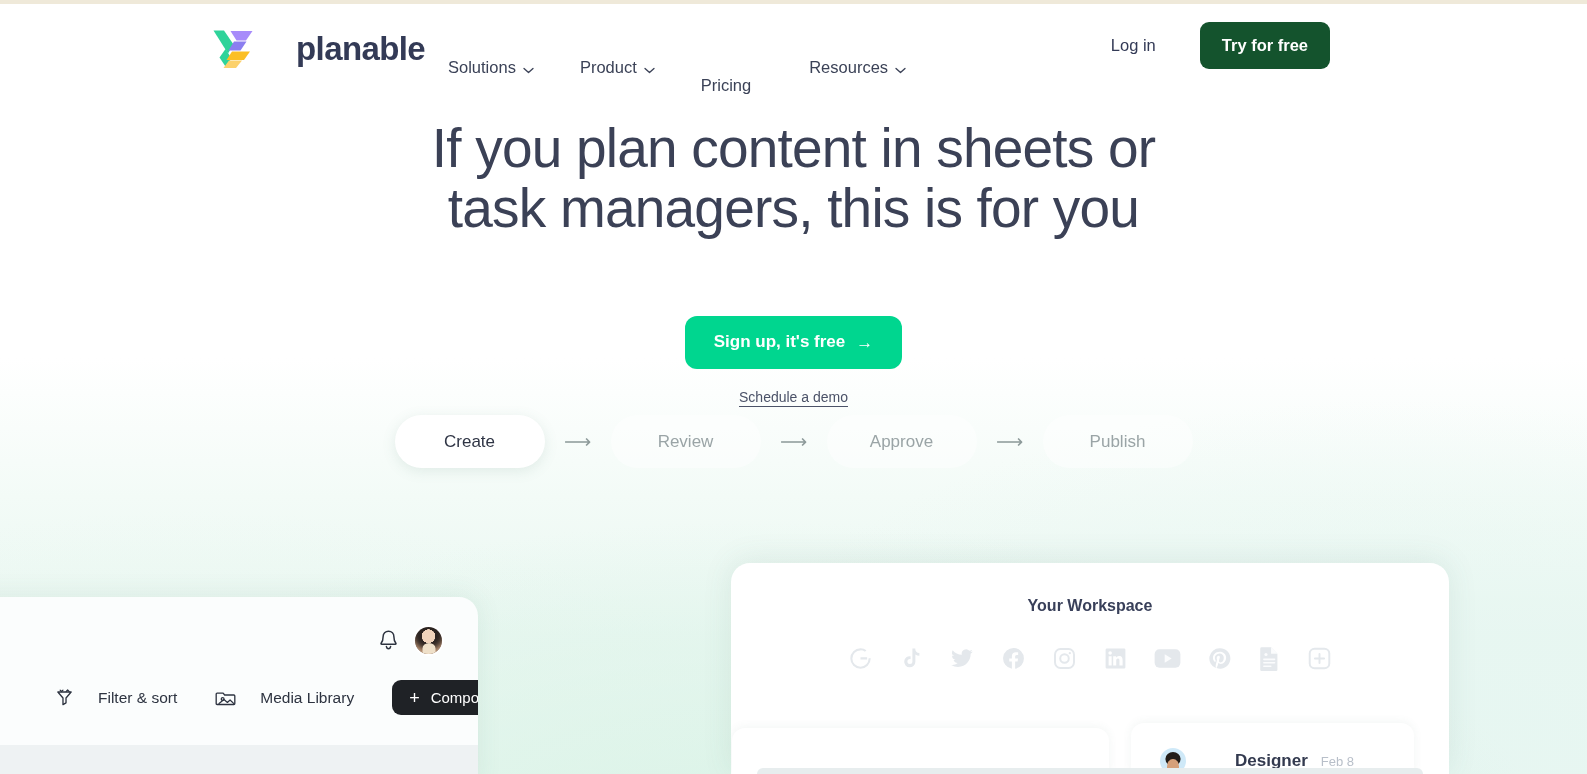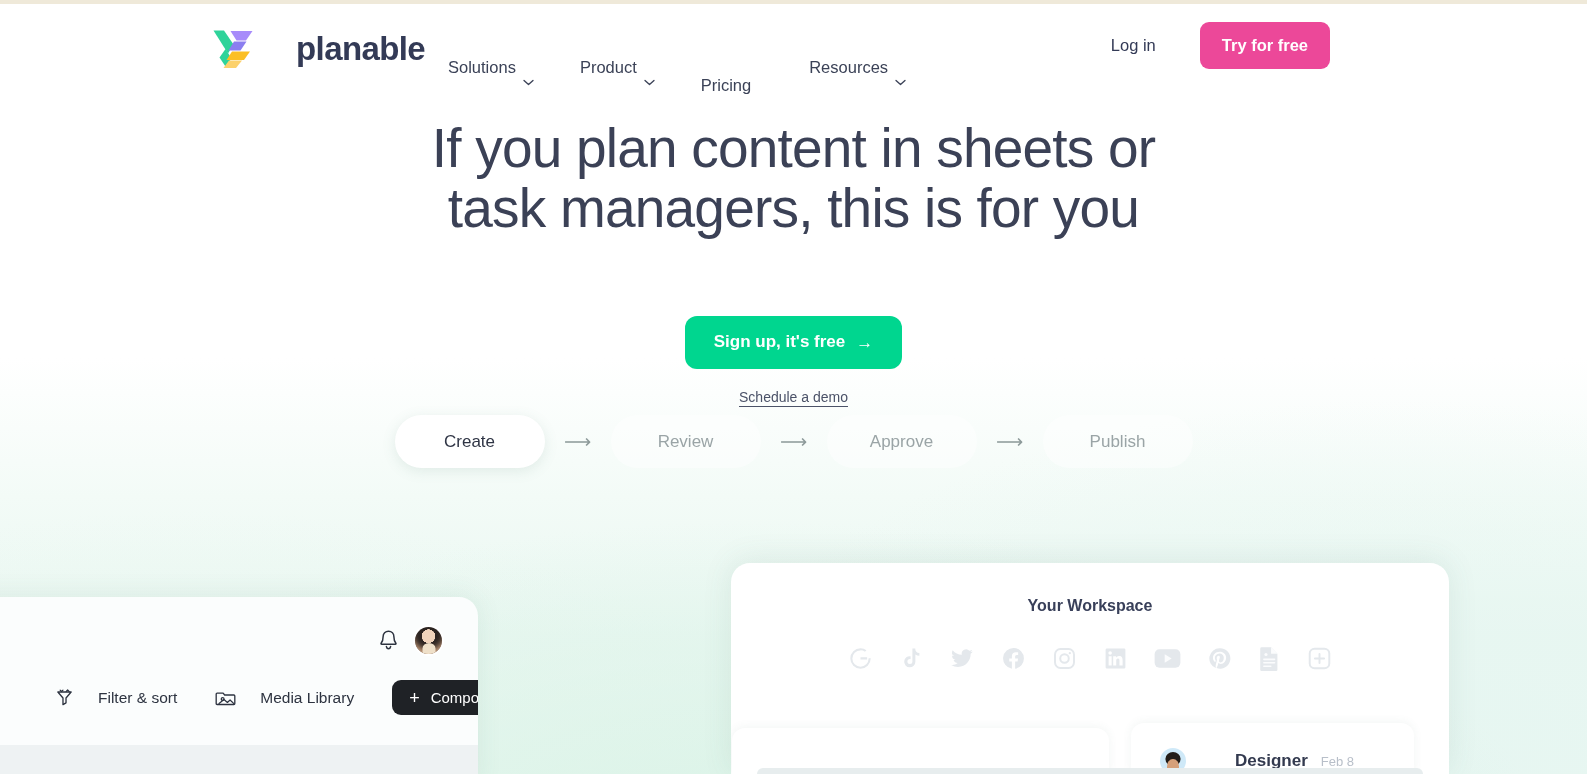--- a/index.html
+++ b/index.html
@@ -72,21 +72,21 @@
   .nav {
     position: absolute;
     left: 448px;
     top: 31px;
     display: flex;
     align-items: center;
     gap: 0;
   }
   .nav-item {
     display: flex;
-    align-items: flex-end;
+    align-items: flex-start;
     gap: 7px;
     font-size: 16.5px;
     color: #3b4257;
     padding: 4px 24px 4px 0;
     cursor: pointer;
     white-space: nowrap;
   }
   .nav-item:nth-child(2) { padding-left: 22px; }
   .nav-item:nth-child(3) { padding-left: 22px; margin-top: 37px; }
   .nav-item:nth-child(4) { padding-left: 34px; }
@@ -106,21 +106,21 @@
     gap: 0;
   }
   .login-link {
     font-size: 16.5px;
     color: #333a56;
     text-decoration: none;
     margin-right: 44px;
     cursor: pointer;
   }
   .try-btn {
-    background: #ec4899;
+    background: #14532d;
     color: #ffffff;
     font-size: 16.5px;
     font-weight: 700;
     border: none;
     border-radius: 9px;
     padding: 0 22px;
     height: 47px;
     line-height: 47px;
     cursor: pointer;
     margin-right: 257px;

